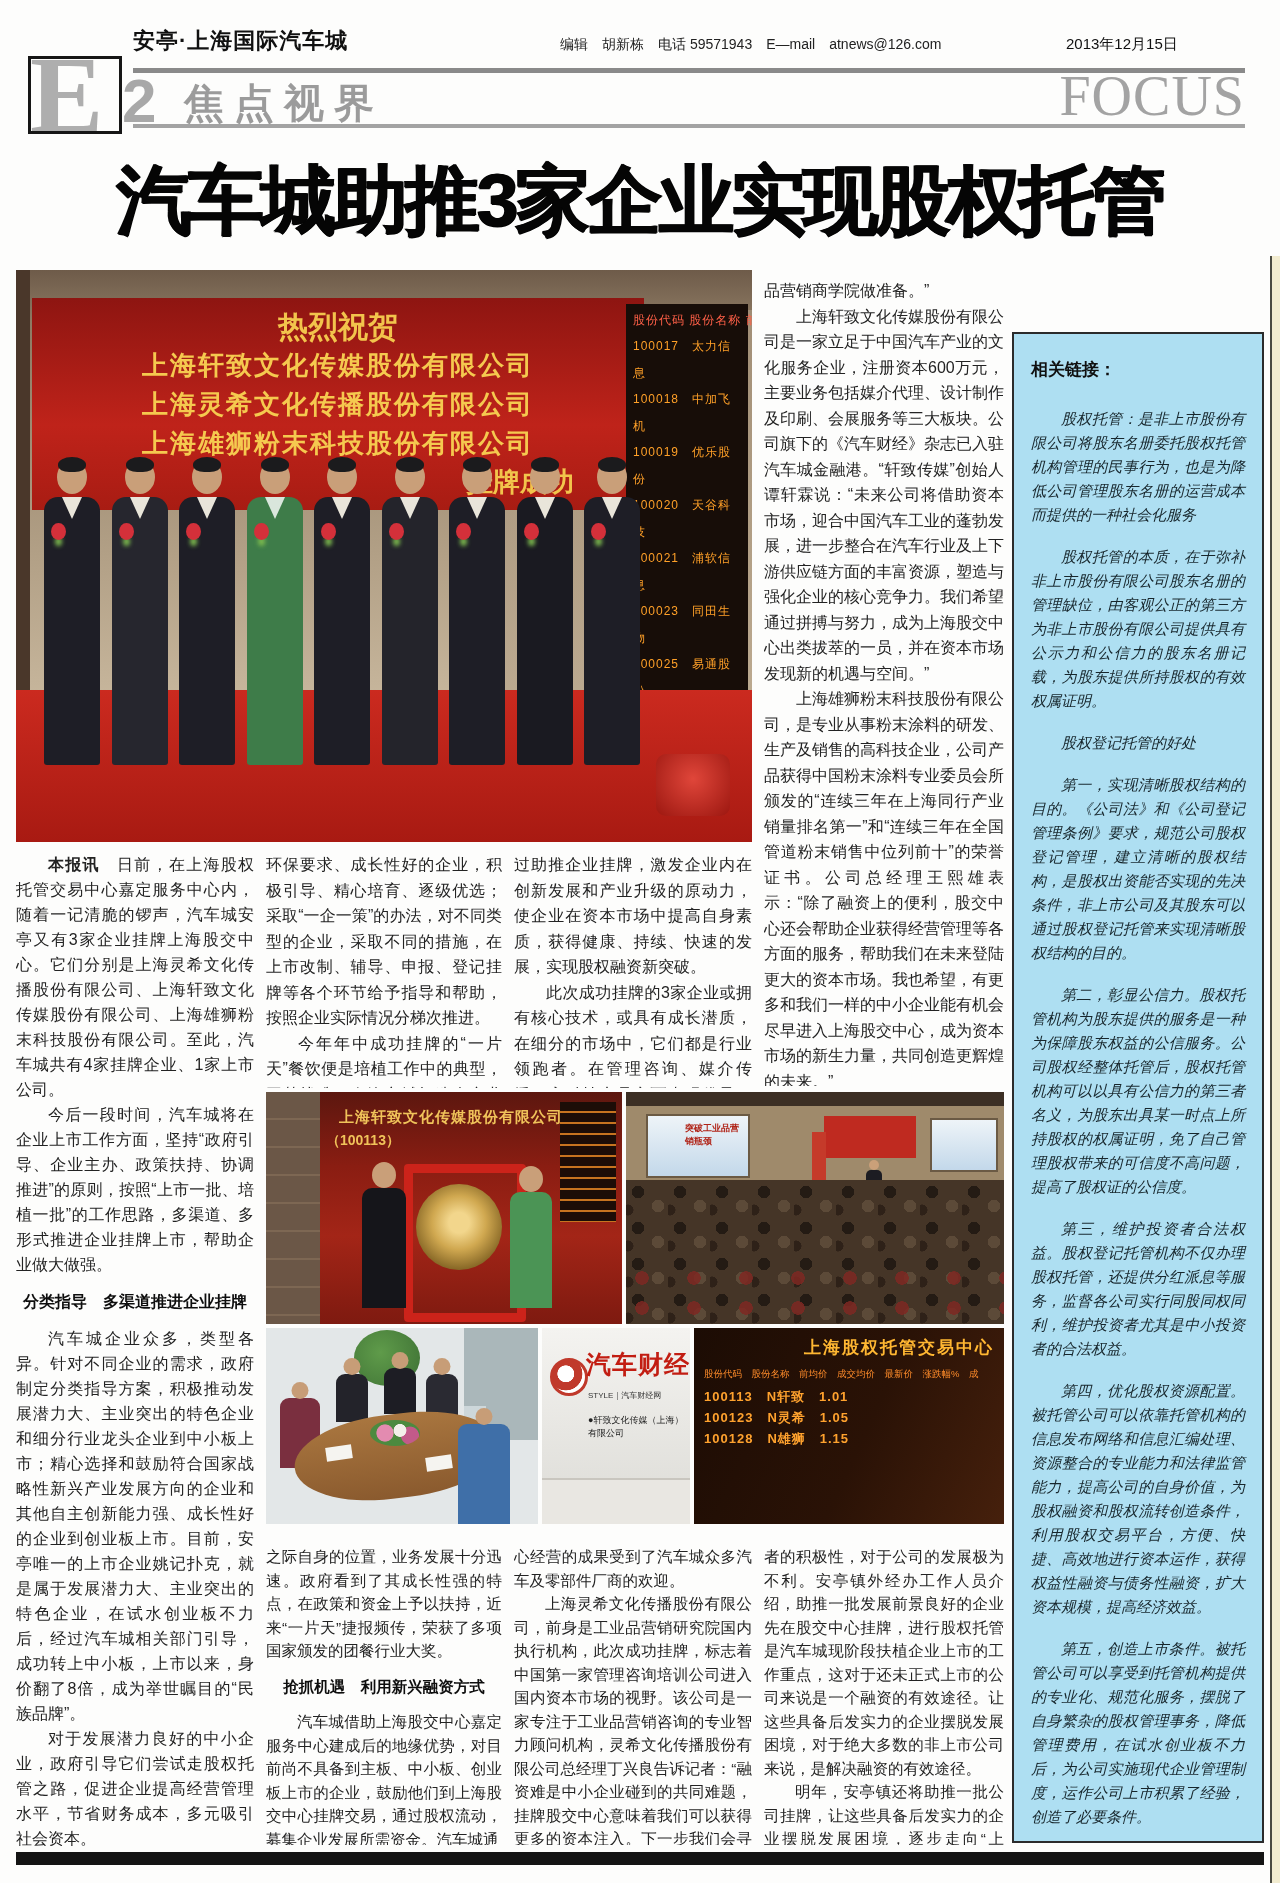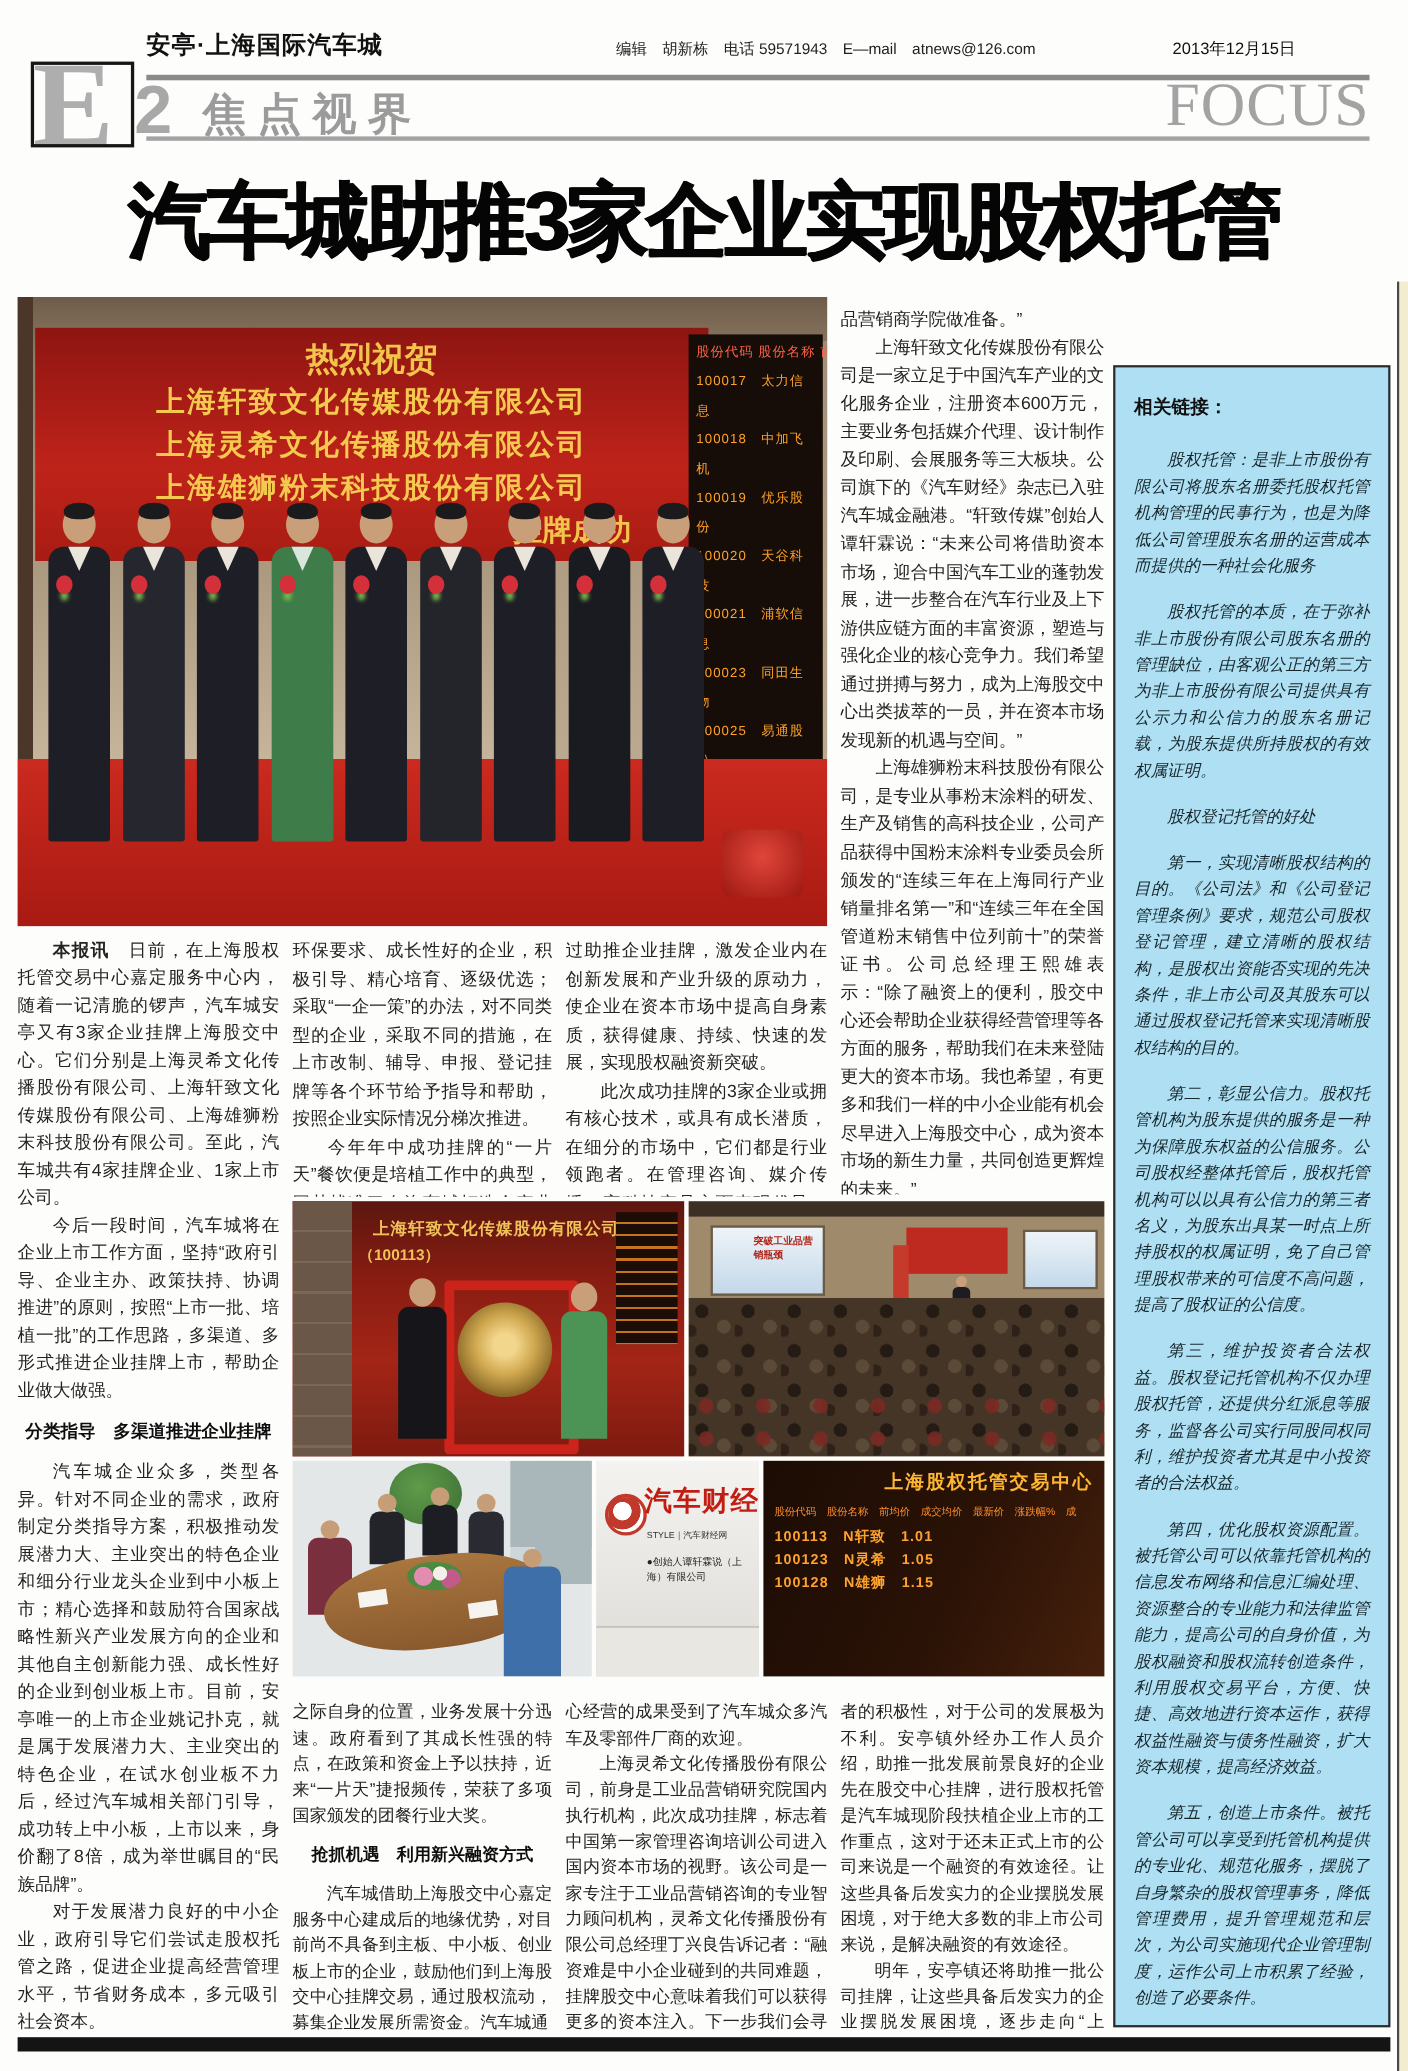--- a/index.html
+++ b/index.html
@@ -263,21 +263,21 @@
 
   <div class="abs sidebar">
     <div class="sidebar-title">相关链接：</div>
     <p>股权托管：是非上市股份有限公司将股东名册委托股权托管机构管理的民事行为，也是为降低公司管理股东名册的运营成本而提供的一种社会化服务</p>
     <p>股权托管的本质，在于弥补非上市股份有限公司股东名册的管理缺位，由客观公正的第三方为非上市股份有限公司提供具有公示力和公信力的股东名册记载，为股东提供所持股权的有效权属证明。</p>
     <p>股权登记托管的好处</p>
     <p>第一，实现清晰股权结构的目的。《公司法》和《公司登记管理条例》要求，规范公司股权登记管理，建立清晰的股权结构，是股权出资能否实现的先决条件，非上市公司及其股东可以通过股权登记托管来实现清晰股权结构的目的。</p>
     <p>第二，彰显公信力。股权托管机构为股东提供的服务是一种为保障股东权益的公信服务。公司股权经整体托管后，股权托管机构可以以具有公信力的第三者名义，为股东出具某一时点上所持股权的权属证明，免了自己管理股权带来的可信度不高问题，提高了股权证的公信度。</p>
     <p>第三，维护投资者合法权益。股权登记托管机构不仅办理股权托管，还提供分红派息等服务，监督各公司实行同股同权同利，维护投资者尤其是中小投资者的合法权益。</p>
     <p>第四，优化股权资源配置。被托管公司可以依靠托管机构的信息发布网络和信息汇编处理、资源整合的专业能力和法律监管能力，提高公司的自身价值，为股权融资和股权流转创造条件，利用股权交易平台，方便、快捷、高效地进行资本运作，获得权益性融资与债务性融资，扩大资本规模，提高经济效益。</p>
-    <p>第五，创造上市条件。被托管公司可以享受到托管机构提供的专业化、规范化服务，摆脱了自身繁杂的股权管理事务，降低管理费用，提升管理规范和层次，为公司实施现代企业管理制度，运作公司上市积累了经验，创造了必要条件。</p>
+    <p>第五，创造上市条件。被托管公司可以享受到托管机构提供的专业化、规范化服务，摆脱了自身繁杂的股权管理事务，降低管理费用，在试水创业板不力后，为公司实施现代企业管理制度，运作公司上市积累了经验，创造了必要条件。</p>
   </div>
 
   <div class="abs bodytext col1x" style="left:16px;top:852px;width:238px;height:994px;">
     <p><span class="lead-label">本报讯</span><span>　日前，在上海股权托管交易中心嘉定服务中心内，随着一记清脆的锣声，汽车城安亭又有3家企业挂牌上海股交中心。它们分别是上海灵希文化传播股份有限公司、上海轩致文化传媒股份有限公司、上海雄狮粉末科技股份有限公司。至此，汽车城共有4家挂牌企业、1家上市公司。</span></p>
     <p>今后一段时间，汽车城将在企业上市工作方面，坚持“政府引导、企业主办、政策扶持、协调推进”的原则，按照“上市一批、培植一批”的工作思路，多渠道、多形式推进企业挂牌上市，帮助企业做大做强。</p>
     <p class="subhead">分类指导　多渠道推进企业挂牌</p>
     <p>汽车城企业众多，类型各异。针对不同企业的需求，政府制定分类指导方案，积极推动发展潜力大、主业突出的特色企业和细分行业龙头企业到中小板上市；精心选择和鼓励符合国家战略性新兴产业发展方向的企业和其他自主创新能力强、成长性好的企业到创业板上市。目前，安亭唯一的上市企业姚记扑克，就是属于发展潜力大、主业突出的特色企业，在试水创业板不力后，经过汽车城相关部门引导，成功转上中小板，上市以来，身价翻了8倍，成为举世瞩目的“民族品牌”。</p>
     <p>对于发展潜力良好的中小企业，政府引导它们尝试走股权托管之路，促进企业提高经营管理水平，节省财务成本，多元吸引社会资本。</p>
 
   </div>
@@ -324,21 +324,21 @@
     <div class="mtg-table"></div>
     <div class="mtg-flower"></div>
     <div class="mtg-paper" style="left:60px;top:118px;"></div>
     <div class="mtg-paper" style="left:160px;top:128px;"></div>
     <div class="mtg-p" style="left:192px;top:96px;width:52px;height:100px;background:#3f6fa8;"></div>
   </div>
   <div class="ph cjf">
     <div class="cjf-logo"></div>
     <div class="cjf-sign">汽车财经</div>
     <div class="cjf-sub">STYLE｜汽车财经网</div>
-    <div class="cjf-co">●创始人谭轩霖说（上海）有限公司</div>
+    <div class="cjf-co">●轩致文化传媒（上海）有限公司</div>
     <div class="cjf-desk"></div>
   </div>
   <div class="ph sbp">
     <div class="sbp-title">上海股权托管交易中心</div>
     <div class="sbp-head">股份代码　股份名称　前均价　成交均价　最新价　涨跌幅%　成</div>
     <div class="sbp-rows">100113　N轩致　1.01
 100123　N灵希　1.05
 100128　N雄狮　1.15</div>
   </div>
 

